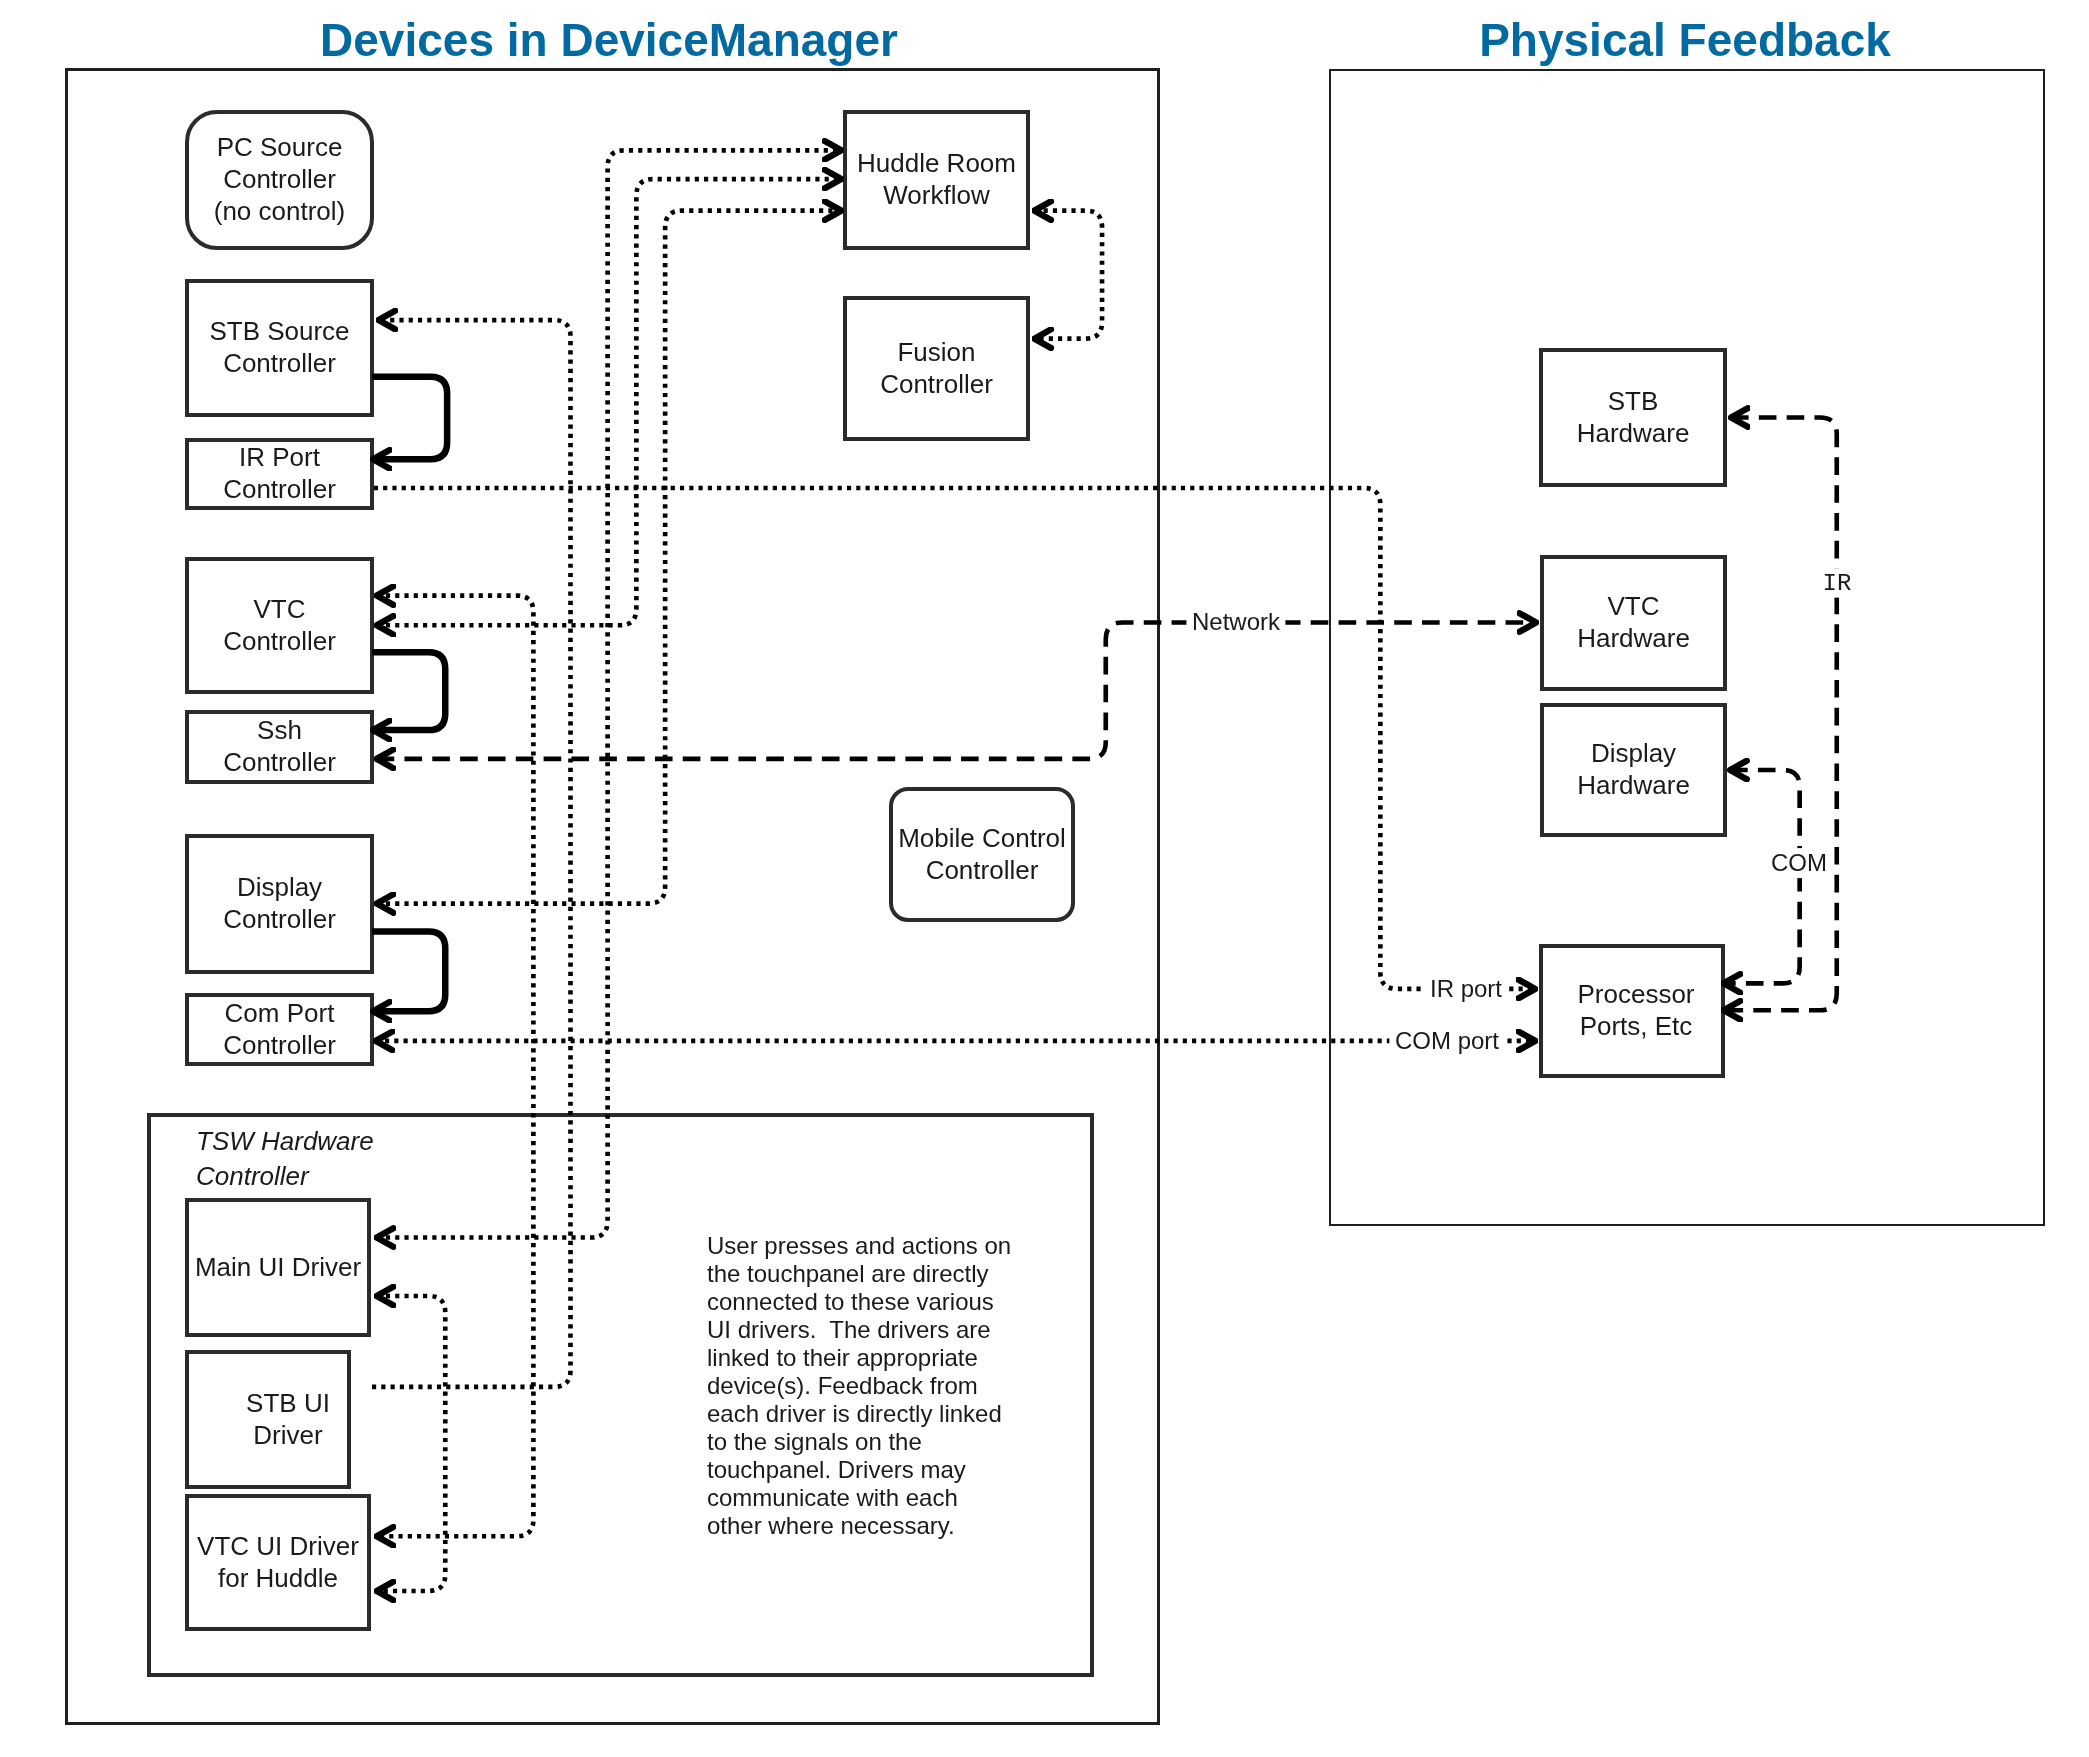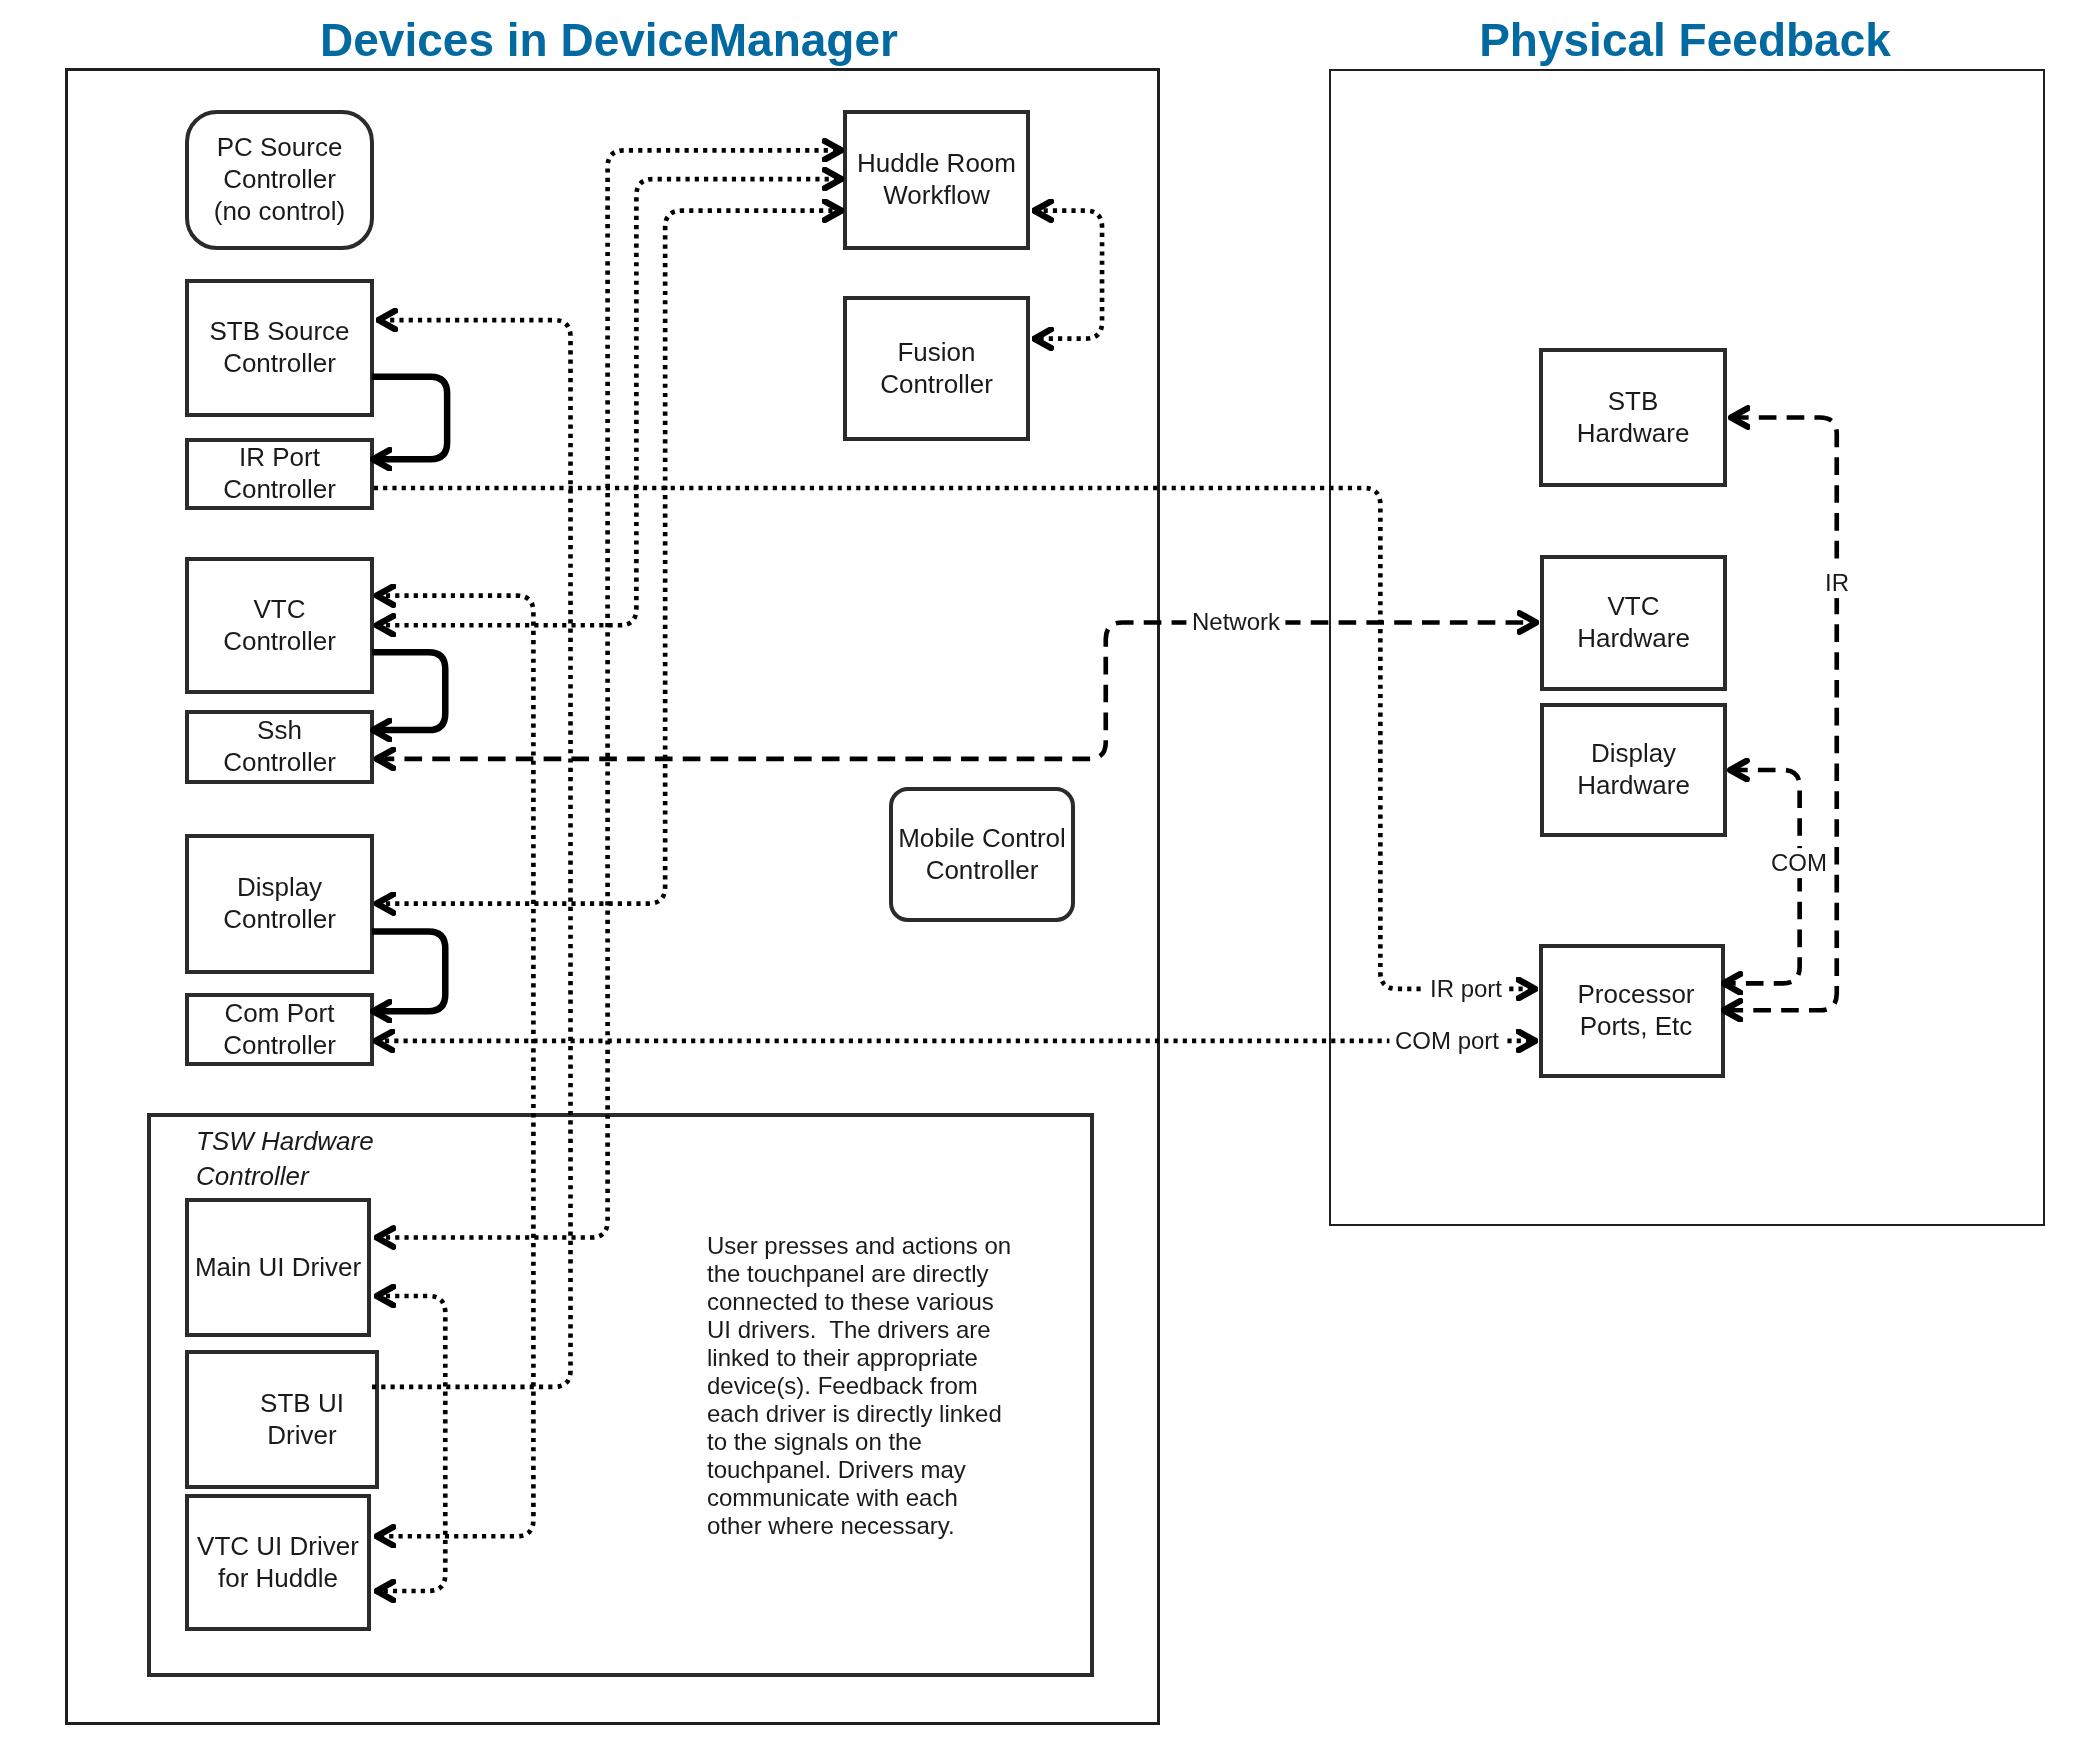--- a/index.html
+++ b/index.html
@@ -139,21 +139,21 @@
 Controller</span>
     </div>
   <div class="box" style="left:889px;top:787px;width:186px;height:135px;border-radius:19px;">
       <span class="label">Mobile Control
 Controller</span>
     </div>
 
   <div class="box" style="left:185px;top:1198px;width:186px;height:139px;">
       <span class="label">Main UI Driver</span>
     </div>
-  <div class="box" style="left:185px;top:1350px;width:194px;height:139px;padding-left:40px;">
+  <div class="box" style="left:185px;top:1350px;width:166px;height:139px;padding-left:40px;">
       <span class="label">STB UI Driver</span>
     </div>
   <div class="box" style="left:185px;top:1494px;width:186px;height:137px;">
       <span class="label">VTC UI Driver
 for Huddle</span>
     </div>
 
   <div class="box" style="left:1539px;top:348px;width:188px;height:139px;">
       <span class="label">STB
 Hardware</span>
@@ -203,21 +203,21 @@
     <path class="dash" marker-start="url(#ah)" marker-end="url(#ah)" d="M 1865 830 H 1922 Q 1940 830 1940 848 V 1042 Q 1940 1060 1922 1060 H 1858"></path>
 
     <path class="thick" marker-end="url(#ah)" d="M 401 406 H 464 Q 482 406 482 424 V 477 Q 482 495 464 495 H 402"></path>
 
     <path class="thick" marker-end="url(#ah)" d="M 401 703 H 462 Q 480 703 480 721 V 769 Q 480 787 462 787 H 402"></path>
 
     <path class="thick" marker-end="url(#ah)" d="M 401 1004 H 462 Q 480 1004 480 1022 V 1072 Q 480 1090 462 1090 H 402"></path>
   </svg>
 
   <span class="lineLabel" style="left:1236px;top:622px;">Network</span>
-  <span class="lineLabel" style="left:1837px;top:583px;">IR</span>
+  <span class="lineLabel" style="left:1837px;top:583px;font-family:Liberation Mono, monospace;">IR</span>
   <span class="lineLabel" style="left:1799px;top:863px;">COM</span>
   <span class="lineLabel" style="left:1466px;top:989px;">IR port</span>
   <span class="lineLabel" style="left:1447px;top:1041px;">COM port</span>
 
   <div class="paragraph" style="left:707px;top:1232px;width:366px;">User presses and actions on
 the touchpanel are directly
 connected to these various
 UI drivers.  The drivers are
 linked to their appropriate
 device(s). Feedback from

